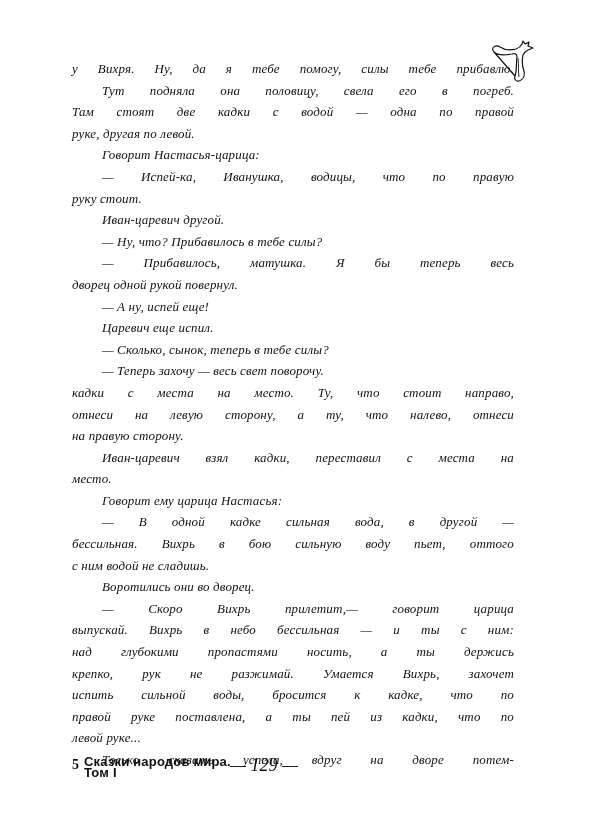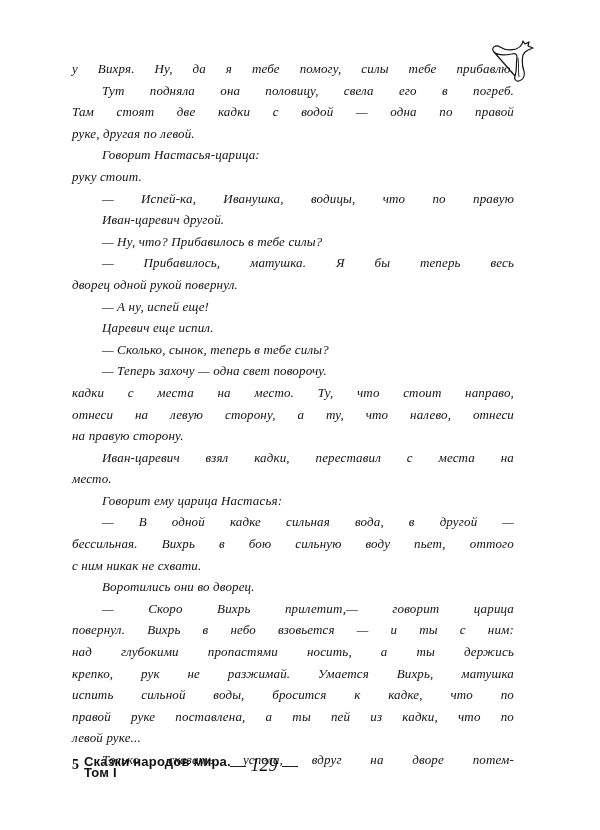--- a/index.html
+++ b/index.html
@@ -86,44 +86,44 @@
   <path d="M6 14 C 2 10, 8 6, 12 9 C 15 11, 20 13, 28 11 C 31 10, 33 8, 34 6 L 35 3 L 37 6 L 41 4 L 40 8 L 45 10 L 40 12 C 38 13, 36 15, 35 17 C 34 22, 34 28, 36 33 C 37 38, 35 42, 31 43 C 28 44, 26 41, 27 38 M 27 38 C 29 33, 28 25, 29 19 C 29 16, 27 15, 24 16 C 18 17, 10 18, 6 14 Z" fill="none" stroke="#111111" stroke-width="1.2" stroke-linejoin="round"></path>
   <path d="M30 20 C 31 27, 30 34, 31 39" fill="none" stroke="#111111" stroke-width="0.9"></path>
 </svg>
 
 <div class="page" id="page-text">
     <span class="line">у Вихря. Ну, да я тебе помогу, силы тебе прибавлю.</span>
     <span class="line indent">Тут подняла она половицу, свела его в погреб.</span>
     <span class="line">Там стоят две кадки с водой — одна по правой</span>
     <span class="line last">руке, другая по левой.</span>
     <span class="line indent last">Говорит Настасья-царица:</span>
+    <span class="line indent">— Испей-ка, Иванушка, водицы, что по правую</span>
     <span class="line last">руку стоит.</span>
-    <span class="line indent">— Испей-ка, Иванушка, водицы, что по правую</span>
     <span class="line indent last">Иван-царевич другой.</span>
     <span class="line indent last">— Ну, что? Прибавилось в тебе силы?</span>
     <span class="line indent">— Прибавилось, матушка. Я бы теперь весь</span>
     <span class="line last">дворец одной рукой повернул.</span>
     <span class="line indent last">— А ну, испей еще!</span>
     <span class="line indent last">Царевич еще испил.</span>
     <span class="line indent last">— Сколько, сынок, теперь в тебе силы?</span>
-    <span class="line indent last">— Теперь захочу — одна свет поворочу.</span>
+    <span class="line indent last">— Теперь захочу — весь свет поворочу.</span>
     <span class="line">кадки с места на место. Ту, что стоит направо,</span>
     <span class="line">отнеси на левую сторону, а ту, что налево, отнеси</span>
     <span class="line last">на правую сторону.</span>
     <span class="line indent">Иван-царевич взял кадки, переставил с места на</span>
     <span class="line last">место.</span>
     <span class="line indent last">Говорит ему царица Настасья:</span>
     <span class="line indent">— В одной кадке сильная вода, в другой —</span>
     <span class="line">бессильная. Вихрь в бою сильную воду пьет, оттого</span>
-    <span class="line last">с ним никак не схвати.</span>
+    <span class="line last">с ним водой не сладишь.</span>
     <span class="line indent last">Воротились они во дворец.</span>
     <span class="line indent">— Скоро Вихрь прилетит,— говорит царица</span>
-    <span class="line">повернул. Вихрь в небо взовьется — и ты с ним:</span>
+    <span class="line">выпускай. Вихрь в небо бессильная — и ты с ним:</span>
     <span class="line">над глубокими пропастями носить, а ты держись</span>
-    <span class="line">крепко, рук не разжимай. Умается Вихрь, матушка</span>
+    <span class="line">крепко, рук не разжимай. Умается Вихрь, захочет</span>
     <span class="line">испить сильной воды, бросится к кадке, что по</span>
     <span class="line">правой руке поставлена, а ты пей из кадки, что по</span>
     <span class="line last">левой руке...</span>
     <span class="line indent">Только сказать успела, вдруг на дворе потем-</span>
   </div>
 
 <div class="footer">
   <span class="sig-num">5</span>
   <span class="sig-text">
     <span>Сказки народов мира.</span><br>

